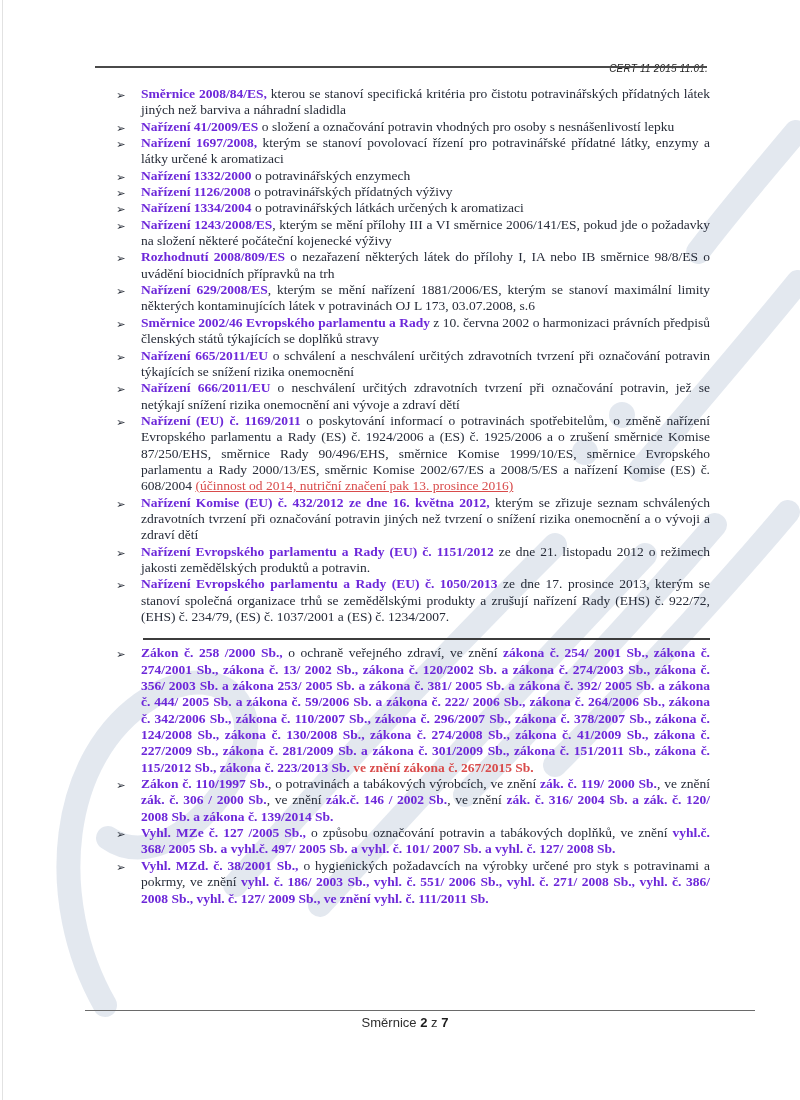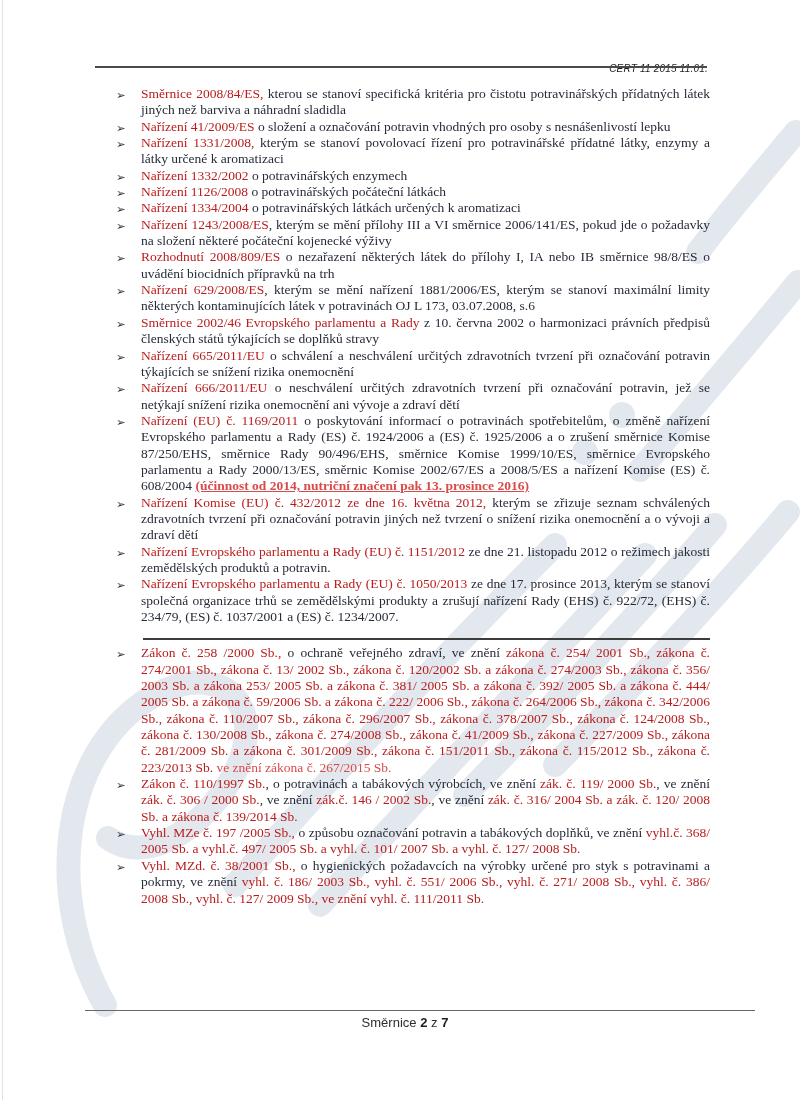--- a/index.html
+++ b/index.html
@@ -10,24 +10,24 @@
   .watermark{position:absolute;left:0;top:0;z-index:0;pointer-events:none;}
   .header{position:absolute;top:47px;right:92px;z-index:1;
           font-family:"Liberation Sans", sans-serif;font-style:italic;font-weight:normal;
           font-size:10px;color:#1c1c1c;letter-spacing:0.2px;margin-top:16px;}
   .header-rule{position:absolute;left:95px;top:66px;width:612px;height:2px;background:#4a4a4a;z-index:1;}
   .content{position:absolute;left:115px;top:86px;width:595px;z-index:1;
            font-size:13.5px;line-height:16.35px;}
   .item{position:relative;padding-left:26px;text-align:justify;}
   .bullet{position:absolute;left:1px;top:1px;font-size:11.5px;
           font-family:"DejaVu Sans", sans-serif;color:#2a2f3a;}
-  .seg-bold{font-weight:normal;color:#b91c1c;}
+  .seg-bold{font-weight:bold;color:#6d28d9;}
   .seg-regular{color:#262b38;}
-  .seg-red-bold{color:var(--red,#d94b4b);font-weight:normal;}
-  .seg-red-bold-underline{color:var(--red,#d94b4b);font-weight:bold;text-decoration:underline;}
+  .seg-red-bold{color:var(--red,#d94b4b);font-weight:bold;}
+  .seg-red-bold-underline{color:var(--red,#d94b4b);font-weight:normal;text-decoration:underline;}
   .section-separator{height:2px;background:#3c3c3c;margin:13px 0 5px 28px;}
   .footer-rule{position:absolute;left:85px;top:1010px;width:670px;height:1px;background:#6a6a6a;z-index:1;}
   .footer{position:absolute;left:0;top:1015px;width:810px;text-align:center;z-index:1;
           font-family:"Liberation Sans", sans-serif;font-size:13px;color:#2e2e2e;}
   .footer b{font-weight:bold;color:#1d1d1d;}
 </style>
 </head>
 <body>
 
 <div class="page">
@@ -50,40 +50,40 @@
 
   <div class="scan-edge"></div>
 
   <div class="header">CERT 11 2015 11.01.</div>
   <div class="header-rule"></div>
 
   <div class="content">
     <div>
         <div class="item"><span class="bullet">➢</span><span class="seg-bold">Směrnice 2008/84/ES,</span><span class="seg-regular"> kterou se stanoví specifická kritéria pro čistotu potravinářských přídatných látek jiných než barviva a náhradní sladidla</span></div>
         <div class="item"><span class="bullet">➢</span><span class="seg-bold">Nařízení 41/2009/ES</span><span class="seg-regular"> o složení a označování potravin vhodných pro osoby s nesnášenlivostí lepku</span></div>
-        <div class="item"><span class="bullet">➢</span><span class="seg-bold">Nařízení 1331/2008,</span><span class="seg-regular"> kterým se stanoví povolovací řízení pro potravinářské přídatné látky, enzymy a látky určené k aromatizaci</span></div>
-        <div class="item"><span class="bullet">➢</span><span class="seg-bold">Nařízení 1332/2002</span><span class="seg-regular"> o potravinářských enzymech</span></div>
-        <div class="item"><span class="bullet">➢</span><span class="seg-bold">Nařízení 1126/2008</span><span class="seg-regular"> o potravinářských počáteční látkách</span></div>
+        <div class="item"><span class="bullet">➢</span><span class="seg-bold">Nařízení 1697/2008,</span><span class="seg-regular"> kterým se stanoví povolovací řízení pro potravinářské přídatné látky, enzymy a látky určené k aromatizaci</span></div>
+        <div class="item"><span class="bullet">➢</span><span class="seg-bold">Nařízení 1332/2000</span><span class="seg-regular"> o potravinářských enzymech</span></div>
+        <div class="item"><span class="bullet">➢</span><span class="seg-bold">Nařízení 1126/2008</span><span class="seg-regular"> o potravinářských přídatných výživy</span></div>
         <div class="item"><span class="bullet">➢</span><span class="seg-bold">Nařízení 1334/2004</span><span class="seg-regular"> o potravinářských látkách určených k aromatizaci</span></div>
         <div class="item"><span class="bullet">➢</span><span class="seg-bold">Nařízení 1243/2008/ES</span><span class="seg-regular">, kterým se mění přílohy III a VI směrnice 2006/141/ES, pokud jde o požadavky na složení některé počáteční kojenecké výživy</span></div>
         <div class="item"><span class="bullet">➢</span><span class="seg-bold">Rozhodnutí 2008/809/ES</span><span class="seg-regular"> o nezařazení některých látek do přílohy I, IA nebo IB směrnice 98/8/ES o uvádění biocidních přípravků na trh</span></div>
         <div class="item"><span class="bullet">➢</span><span class="seg-bold">Nařízení 629/2008/ES</span><span class="seg-regular">, kterým se mění nařízení 1881/2006/ES, kterým se stanoví maximální limity některých kontaminujících látek v potravinách OJ L 173, 03.07.2008, s.6</span></div>
         <div class="item"><span class="bullet">➢</span><span class="seg-bold">Směrnice 2002/46 Evropského parlamentu a Rady</span><span class="seg-regular"> z 10. června 2002 o harmonizaci právních předpisů členských států týkajících se doplňků stravy</span></div>
         <div class="item"><span class="bullet">➢</span><span class="seg-bold">Nařízení 665/2011/EU</span><span class="seg-regular"> o schválení a neschválení určitých zdravotních tvrzení při označování potravin týkajících se snížení rizika onemocnění</span></div>
         <div class="item"><span class="bullet">➢</span><span class="seg-bold">Nařízení 666/2011/EU</span><span class="seg-regular"> o neschválení určitých zdravotních tvrzení při označování potravin, jež se netýkají snížení rizika onemocnění ani vývoje a zdraví dětí</span></div>
         <div class="item"><span class="bullet">➢</span><span class="seg-bold">Nařízení (EU) č. 1169/2011</span><span class="seg-regular"> o poskytování informací o potravinách spotřebitelům, o změně nařízení Evropského parlamentu a Rady (ES) č. 1924/2006 a (ES) č. 1925/2006 a o zrušení směrnice Komise 87/250/EHS, směrnice Rady 90/496/EHS, směrnice Komise 1999/10/ES, směrnice Evropského parlamentu a Rady 2000/13/ES, směrnic Komise 2002/67/ES a 2008/5/ES a nařízení Komise (ES) č. 608/2004 </span><span class="seg-red-bold-underline">(účinnost od 2014, nutriční značení pak 13. prosince 2016)</span></div>
         <div class="item"><span class="bullet">➢</span><span class="seg-bold">Nařízení Komise (EU) č. 432/2012 ze dne 16. května 2012,</span><span class="seg-regular"> kterým se zřizuje seznam schválených zdravotních tvrzení při označování potravin jiných než tvrzení o snížení rizika onemocnění a o vývoji a zdraví dětí</span></div>
         <div class="item"><span class="bullet">➢</span><span class="seg-bold">Nařízení Evropského parlamentu a Rady (EU) č. 1151/2012</span><span class="seg-regular"> ze dne 21. listopadu 2012 o režimech jakosti zemědělských produktů a potravin.</span></div>
         <div class="item"><span class="bullet">➢</span><span class="seg-bold">Nařízení Evropského parlamentu a Rady (EU) č. 1050/2013</span><span class="seg-regular"> ze dne 17. prosince 2013, kterým se stanoví společná organizace trhů se zemědělskými produkty a zrušují nařízení Rady (EHS) č. 922/72, (EHS) č. 234/79, (ES) č. 1037/2001 a (ES) č. 1234/2007.</span></div>
       </div>
     <div class="section-separator"></div>
     <div>
         <div class="item"><span class="bullet">➢</span><span class="seg-bold">Zákon č. 258 /2000 Sb.,</span><span class="seg-regular"> o ochraně veřejného zdraví, ve znění </span><span class="seg-bold">zákona č. 254/ 2001 Sb., zákona č. 274/2001 Sb., zákona č. 13/ 2002 Sb., zákona č. 120/2002 Sb. a zákona č. 274/2003 Sb., zákona č. 356/ 2003 Sb. a zákona 253/ 2005 Sb. a zákona č. 381/ 2005 Sb. a zákona č. 392/ 2005 Sb. a zákona č. 444/ 2005 Sb. a zákona č. 59/2006 Sb. a zákona č. 222/ 2006 Sb., zákona č. 264/2006 Sb., zákona č. 342/2006 Sb., zákona č. 110/2007 Sb., zákona č. 296/2007 Sb., zákona č. 378/2007 Sb., zákona č. 124/2008 Sb., zákona č. 130/2008 Sb., zákona č. 274/2008 Sb., zákona č. 41/2009 Sb., zákona č. 227/2009 Sb., zákona č. 281/2009 Sb. a zákona č. 301/2009 Sb., zákona č. 151/2011 Sb., zákona č. 115/2012 Sb., zákona č. 223/2013 Sb. </span><span class="seg-red-bold">ve znění zákona č. 267/2015 Sb.</span></div>
         <div class="item"><span class="bullet">➢</span><span class="seg-bold">Zákon č. 110/1997 Sb.</span><span class="seg-regular">, o potravinách a tabákových výrobcích, ve znění </span><span class="seg-bold">zák. č. 119/ 2000 Sb.</span><span class="seg-regular">, ve znění </span><span class="seg-bold">zák. č. 306 / 2000 Sb.</span><span class="seg-regular">, ve znění </span><span class="seg-bold">zák.č. 146 / 2002 Sb.</span><span class="seg-regular">, ve znění </span><span class="seg-bold">zák. č. 316/ 2004 Sb. a zák. č. 120/ 2008 Sb. a zákona č. 139/2014 Sb.</span></div>
-        <div class="item"><span class="bullet">➢</span><span class="seg-bold">Vyhl. MZe č. 197 /2005 Sb.,</span><span class="seg-regular"> o způsobu označování potravin a tabákových doplňků, ve znění </span><span class="seg-bold">vyhl.č. 368/ 2005 Sb. a vyhl.č. 497/ 2005 Sb. a vyhl. č. 101/ 2007 Sb. a vyhl. č. 127/ 2008 Sb.</span></div>
+        <div class="item"><span class="bullet">➢</span><span class="seg-bold">Vyhl. MZe č. 127 /2005 Sb.,</span><span class="seg-regular"> o způsobu označování potravin a tabákových doplňků, ve znění </span><span class="seg-bold">vyhl.č. 368/ 2005 Sb. a vyhl.č. 497/ 2005 Sb. a vyhl. č. 101/ 2007 Sb. a vyhl. č. 127/ 2008 Sb.</span></div>
         <div class="item"><span class="bullet">➢</span><span class="seg-bold">Vyhl. MZd. č. 38/2001 Sb.,</span><span class="seg-regular"> o hygienických požadavcích na výrobky určené pro styk s potravinami a pokrmy, ve znění </span><span class="seg-bold">vyhl. č. 186/ 2003 Sb., vyhl. č. 551/ 2006 Sb., vyhl. č. 271/ 2008 Sb., vyhl. č. 386/ 2008 Sb., vyhl. č. 127/ 2009 Sb., ve znění vyhl. č. 111/2011 Sb.</span></div>
       </div>
   </div>
 
   <div class="footer-rule"></div>
   <div class="footer">
     <span>Směrnice</span>
     <b>2</b>
     <span>z</span>
     <b>7</b>

